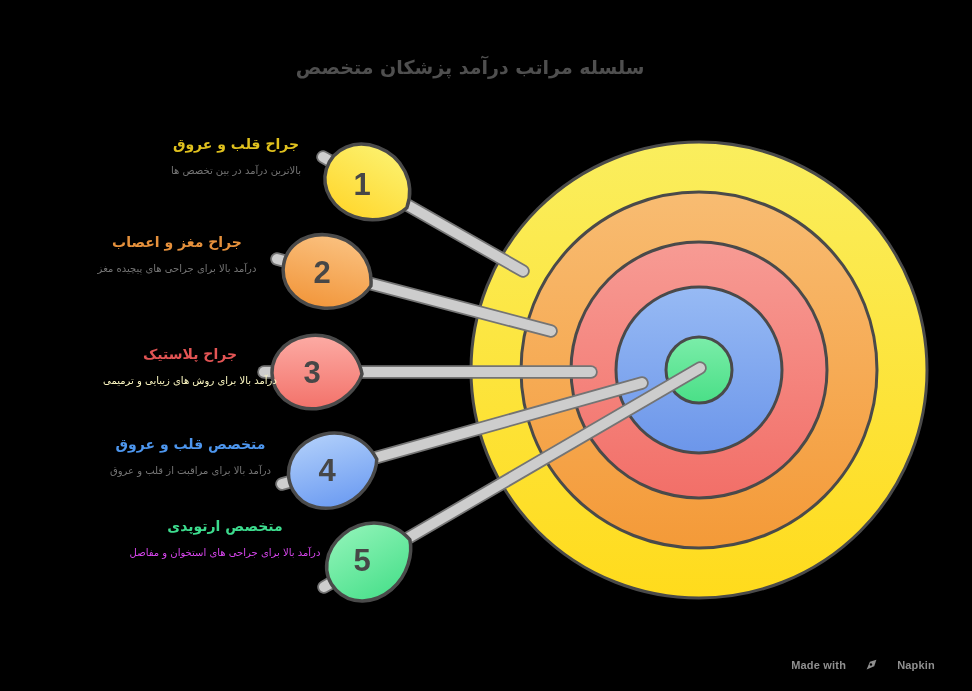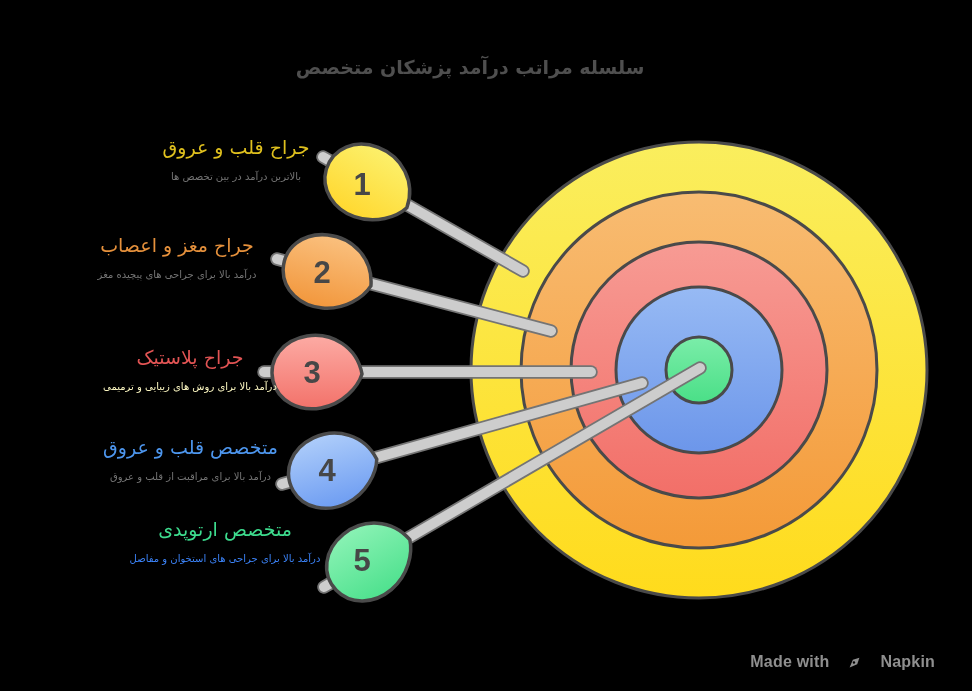--- a/index.html
+++ b/index.html
@@ -8,37 +8,37 @@
     width:972px;height:691px;
     overflow:hidden;
     font-family:"DejaVu Sans", sans-serif;
   }
   .title{
     position:absolute;top:48px;left:0;width:940px;
     text-align:center;
     font-size:19px;font-weight:700;margin-top:8px;
   }
   .item{position:absolute;text-align:center;}
-  .item-label{font-weight:400;font-size:19px;margin-bottom:11px;}
+  .item-label{font-weight:700;font-size:14px;margin-bottom:11px;}
   .item-desc{font-size:10px;line-height:1.6;}
   #item-1{left:146px;top:136px;width:180px;}
   #item-2{left:72px;top:234px;width:210px;}
   #item-3{left:100px;top:334px;width:180px;}
   #item-4{left:83px;top:436px;width:215px;}
   #item-5{left:110px;top:518px;width:230px;}
   #stage{position:absolute;left:0;top:0;}
   .marker-number{
     font-family:"Liberation Sans", sans-serif;
     font-size:31px;font-weight:700;
     text-anchor:middle;
   }
   .watermark{
     position:absolute;right:37px;bottom:20px;
     font-family:"Liberation Sans", sans-serif;
-    font-size:16px;font-weight:600;letter-spacing:.2px;
+    font-size:11px;font-weight:600;letter-spacing:.2px;
     display:flex;align-items:center;gap:19px;
   }
 </style>
 </head>
 <body>
 
 <div id="canvas" style="background: rgb(0, 0, 0);">
 
   <svg id="stage" width="972" height="691" viewBox="0 0 972 691">
     <defs>
@@ -135,21 +135,21 @@
   <div class="item" id="item-3" dir="rtl">
     <div class="item-label" style="color: rgb(226, 84, 84); margin-top: 12px;">جراح پلاستیک</div>
     <div class="item-desc" style="color: #fef9c3;">درآمد بالا برای روش های زیبایی و ترمیمی</div>
   </div>
   <div class="item" id="item-4" dir="rtl">
     <div class="item-label" style="color: rgb(77, 150, 238);">متخصص قلب و عروق</div>
     <div class="item-desc" style="color: rgb(117, 117, 117);">درآمد بالا برای مراقبت از قلب و عروق</div>
   </div>
   <div class="item" id="item-5" dir="rtl">
     <div class="item-label" style="color: rgb(61, 220, 142);">متخصص ارتوپدی</div>
-    <div class="item-desc" style="color: #3b82f6;">درآمد بالا برای جراحی های استخوان و مفاصل</div>
+    <div class="item-desc" style="color: #d946ef;">درآمد بالا برای جراحی های استخوان و مفاصل</div>
   </div>
 
   <div class="watermark" style="color: rgb(143, 143, 143);">
     <span>Made with</span>
     <svg width="13" height="13" viewBox="0 0 24 24">
       <path d="M21 3 L9 7 L3 21 L17 15 Z" fill="#8F8F8F"></path>
       <circle cx="11" cy="12" r="2.2" fill="#000000"></circle>
     </svg>
     <span>Napkin</span>
   </div>

